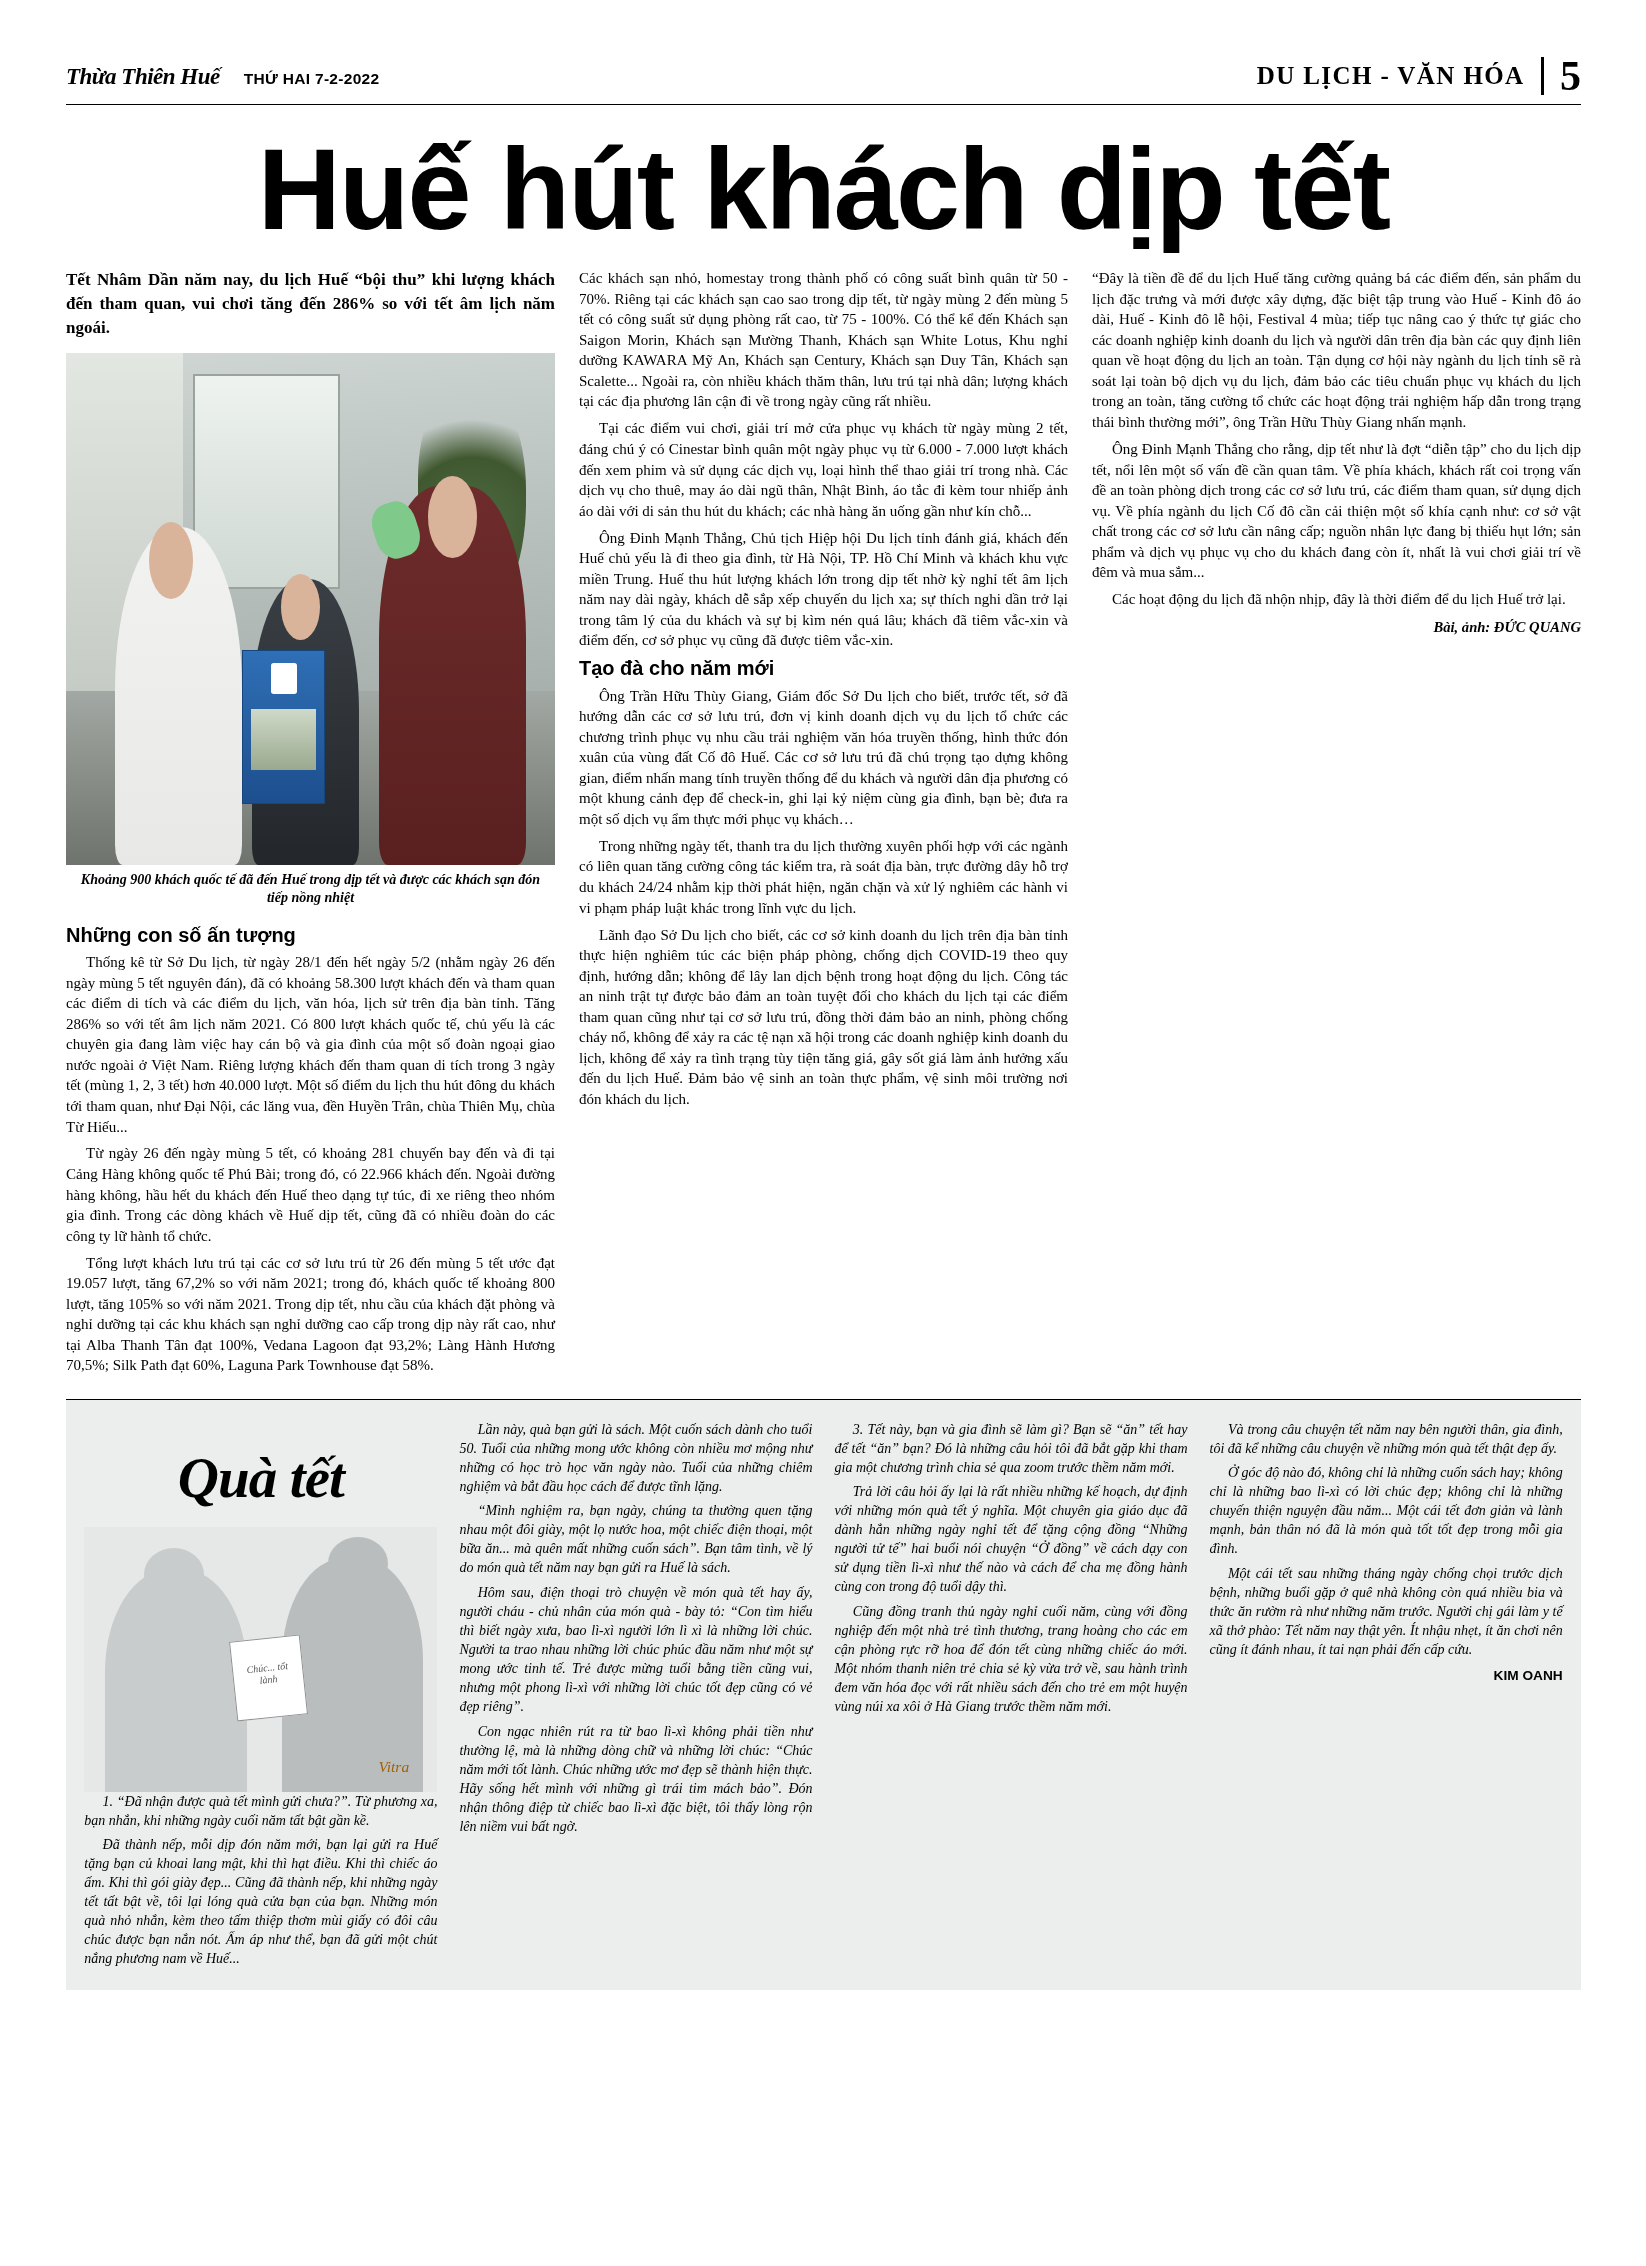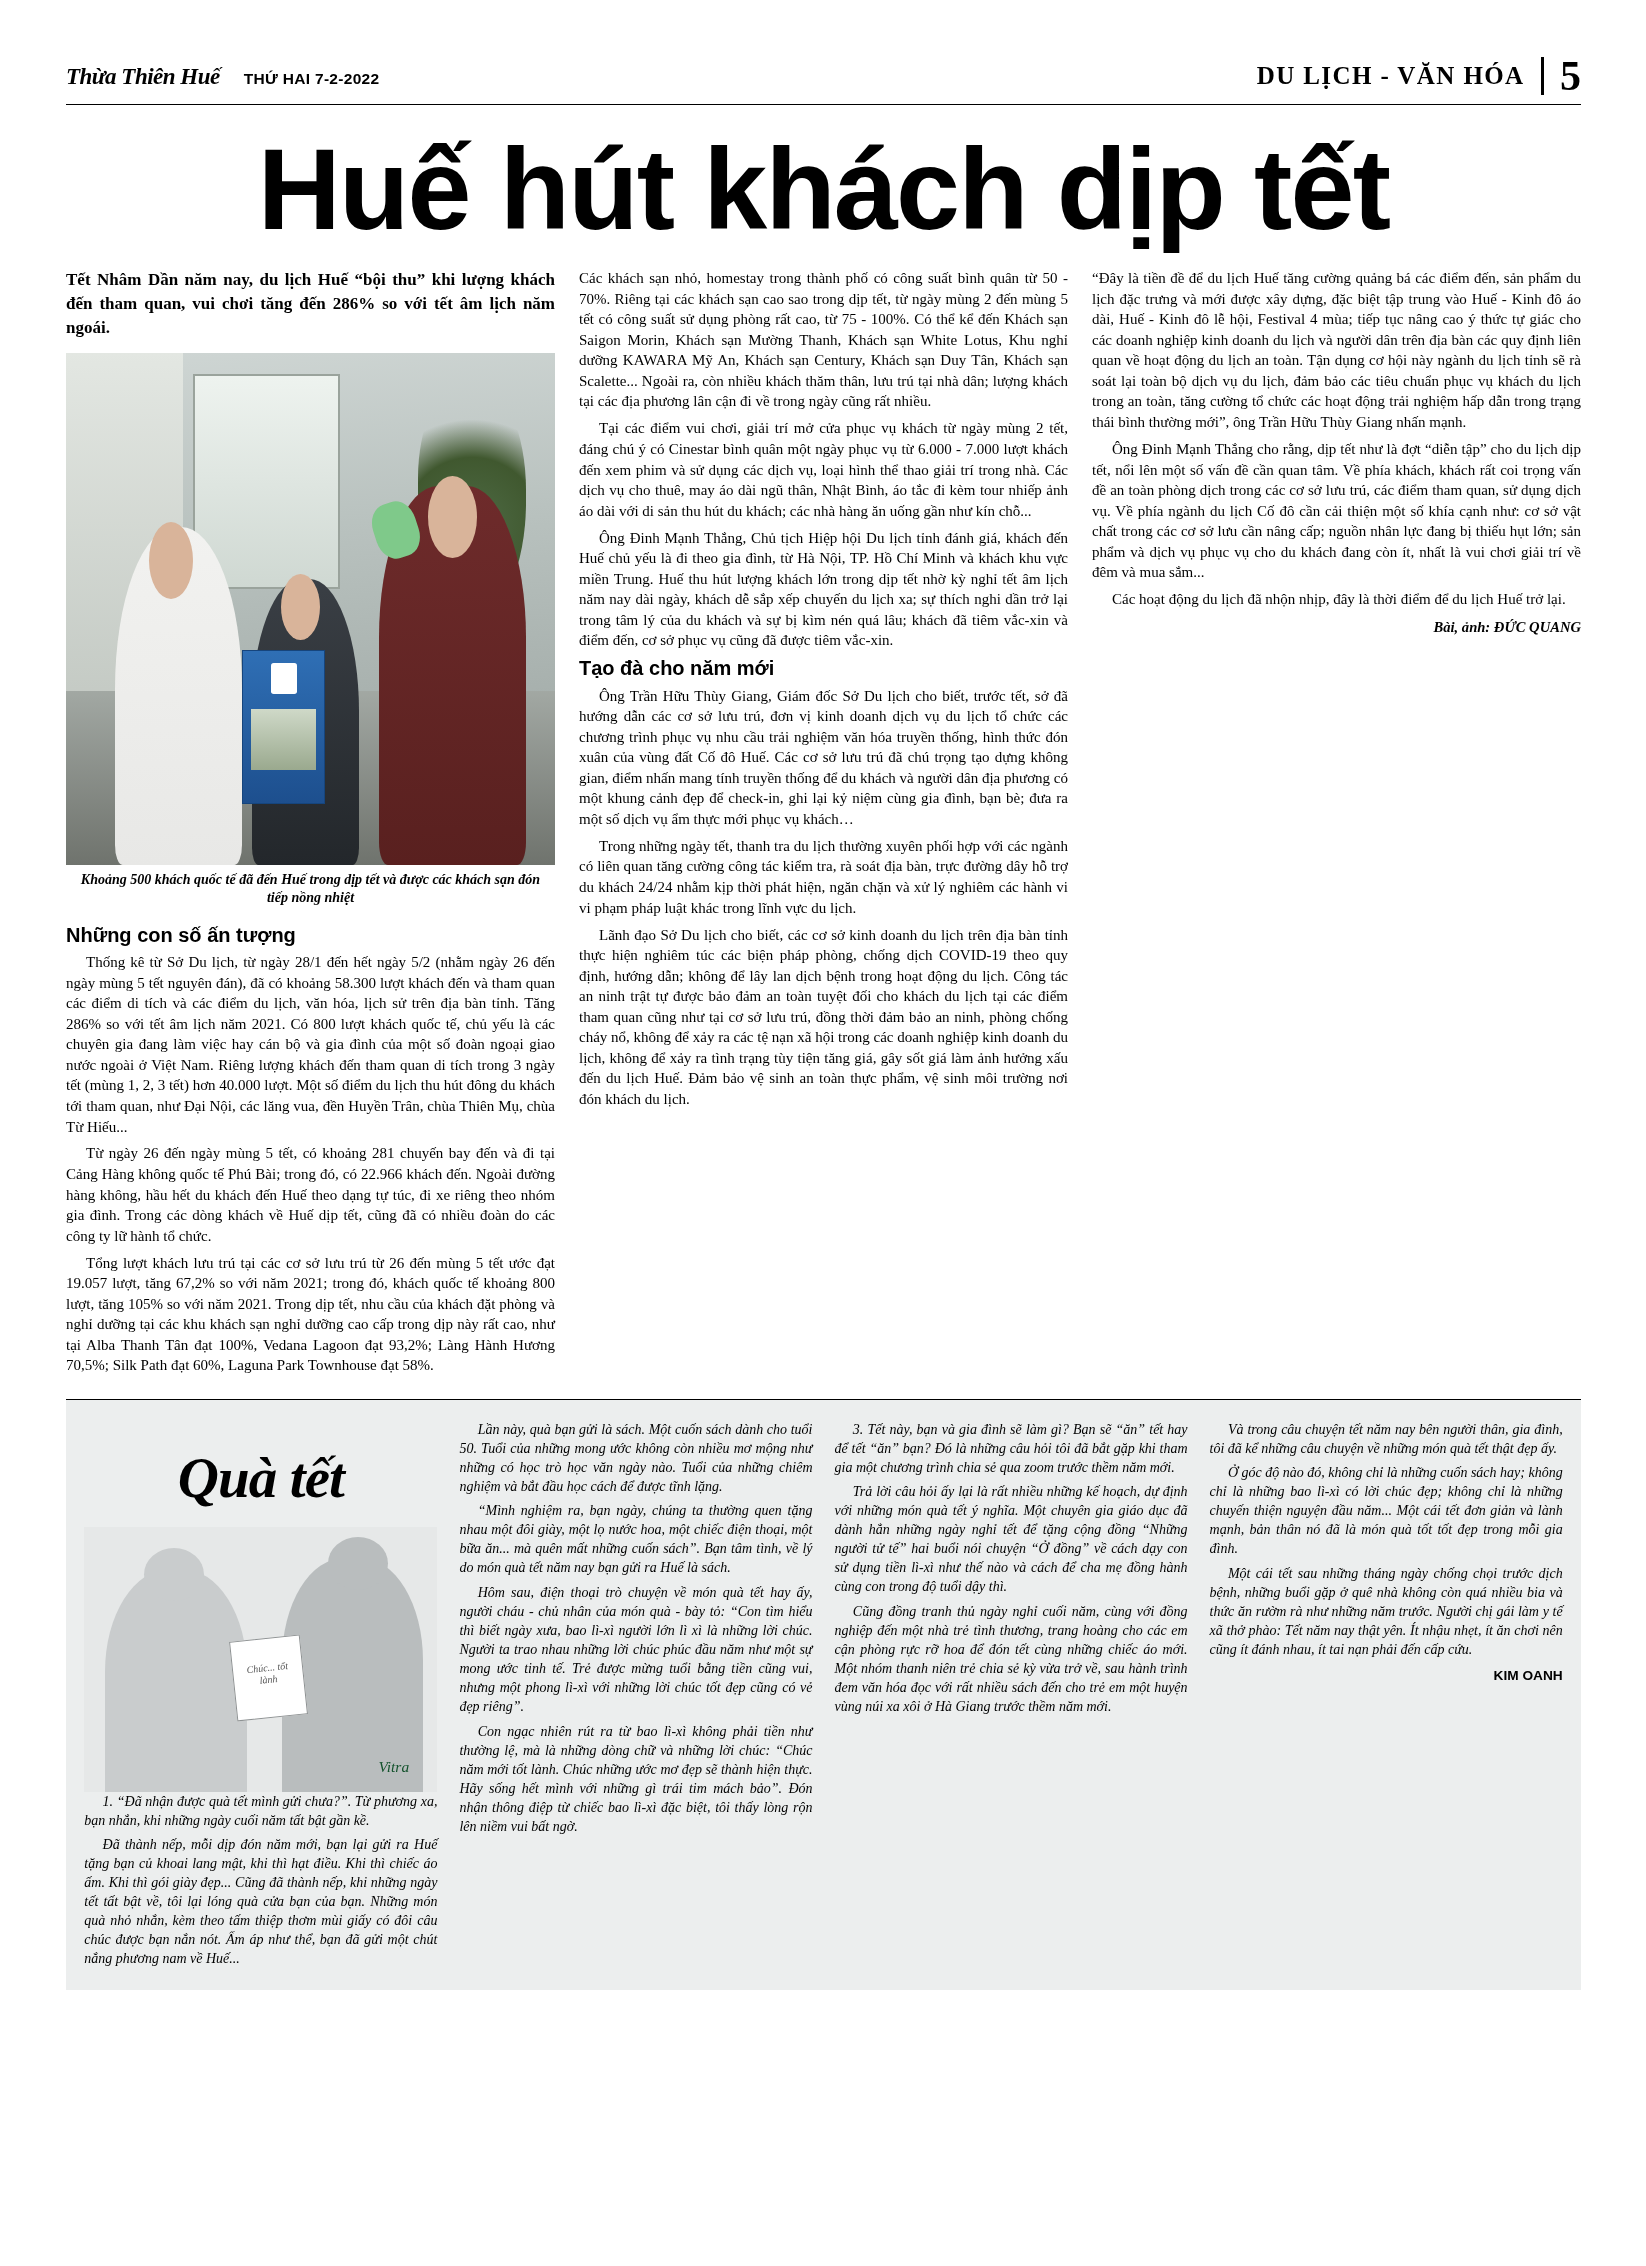--- a/index.html
+++ b/index.html
@@ -235,21 +235,21 @@
   }
   .illus .book .book-text {
     position: absolute; left: 12%; top: 30%; right: 12%;
     font-family: "Liberation Serif", serif;
     font-style: italic; font-size: 10px; text-align: center; color: #555;
     line-height: 1.2;
   }
   .illus .signature {
     position: absolute; right: 8%; bottom: 6%;
     font-family: "Liberation Serif", serif;
-    font-style: italic; font-size: 15.5px; color: #14532d;
+    font-style: italic; font-size: 15.5px; color: #a16207;
   }
   p.feat {
     font-family: "Liberation Serif", serif;
     font-style: italic;
     font-size: 14px;
     line-height: 1.36;
     text-align: justify;
     margin: 0 0 5.5px 0;
     text-indent: 18.3px;
   }
@@ -297,21 +297,21 @@
           <div class="person-b"></div>
           <div class="head-b"></div>
           <div class="person-c"></div>
           <div class="head-c"></div>
           <div class="mask-green"></div>
           <div class="bag">
             <div class="bag-logo"></div>
             <div class="bag-img"></div>
           </div>
         </div>
-        <div class="caption">Khoảng 500 khách quốc tế đã đến Huế trong dịp tết và được các khách sạn đón tiếp nồng nhiệt</div>
+        <div class="caption">Khoảng 900 khách quốc tế đã đến Huế trong dịp tết và được các khách sạn đón tiếp nồng nhiệt</div>
       </div>
 
       <div class="subhead">Những con số ấn tượng</div>
       <p class="body">Thống kê từ Sở Du lịch, từ ngày 28/1 đến hết ngày 5/2 (nhằm ngày 26 đến ngày mùng 5 tết nguyên đán), đã có khoảng 58.300 lượt khách đến và tham quan các điểm di tích và các điểm du lịch, văn hóa, lịch sử trên địa bàn tỉnh. Tăng 286% so với tết âm lịch năm 2021. Có 800 lượt khách quốc tế, chủ yếu là các chuyên gia đang làm việc hay cán bộ và gia đình của một số đoàn ngoại giao nước ngoài ở Việt Nam. Riêng lượng khách đến tham quan di tích trong 3 ngày tết (mùng 1, 2, 3 tết) hơn 40.000 lượt. Một số điểm du lịch thu hút đông du khách tới tham quan, như Đại Nội, các lăng vua, đền Huyền Trân, chùa Thiên Mụ, chùa Từ Hiếu...</p>
       <p class="body">Từ ngày 26 đến ngày mùng 5 tết, có khoảng 281 chuyến bay đến và đi tại Cảng Hàng không quốc tế Phú Bài; trong đó, có 22.966 khách đến. Ngoài đường hàng không, hầu hết du khách đến Huế theo dạng tự túc, đi xe riêng theo nhóm gia đình. Trong các dòng khách về Huế dịp tết, cũng đã có nhiều đoàn do các công ty lữ hành tổ chức.</p>
       <p class="body">Tổng lượt khách lưu trú tại các cơ sở lưu trú từ 26 đến mùng 5 tết ước đạt 19.057 lượt, tăng 67,2% so với năm 2021; trong đó, khách quốc tế khoảng 800 lượt, tăng 105% so với năm 2021. Trong dịp tết, nhu cầu của khách đặt phòng và nghỉ dưỡng tại các khu khách sạn nghỉ dưỡng cao cấp trong dịp này rất cao, như tại Alba Thanh Tân đạt 100%, Vedana Lagoon đạt 93,2%; Làng Hành Hương 70,5%; Silk Path đạt 60%, Laguna Park Townhouse đạt 58%.</p>
     </div>
 
     <div>
       <p class="body noindent">Các khách sạn nhỏ, homestay trong thành phố có công suất bình quân từ 50 - 70%. Riêng tại các khách sạn cao sao trong dịp tết, từ ngày mùng 2 đến mùng 5 tết có công suất sử dụng phòng rất cao, từ 75 - 100%. Có thể kể đến Khách sạn Saigon Morin, Khách sạn Mường Thanh, Khách sạn White Lotus, Khu nghỉ dưỡng KAWARA Mỹ An, Khách sạn Century, Khách sạn Duy Tân, Khách sạn Scalette... Ngoài ra, còn nhiều khách thăm thân, lưu trú tại nhà dân; lượng khách tại các địa phương lân cận đi về trong ngày cũng rất nhiều.</p>

